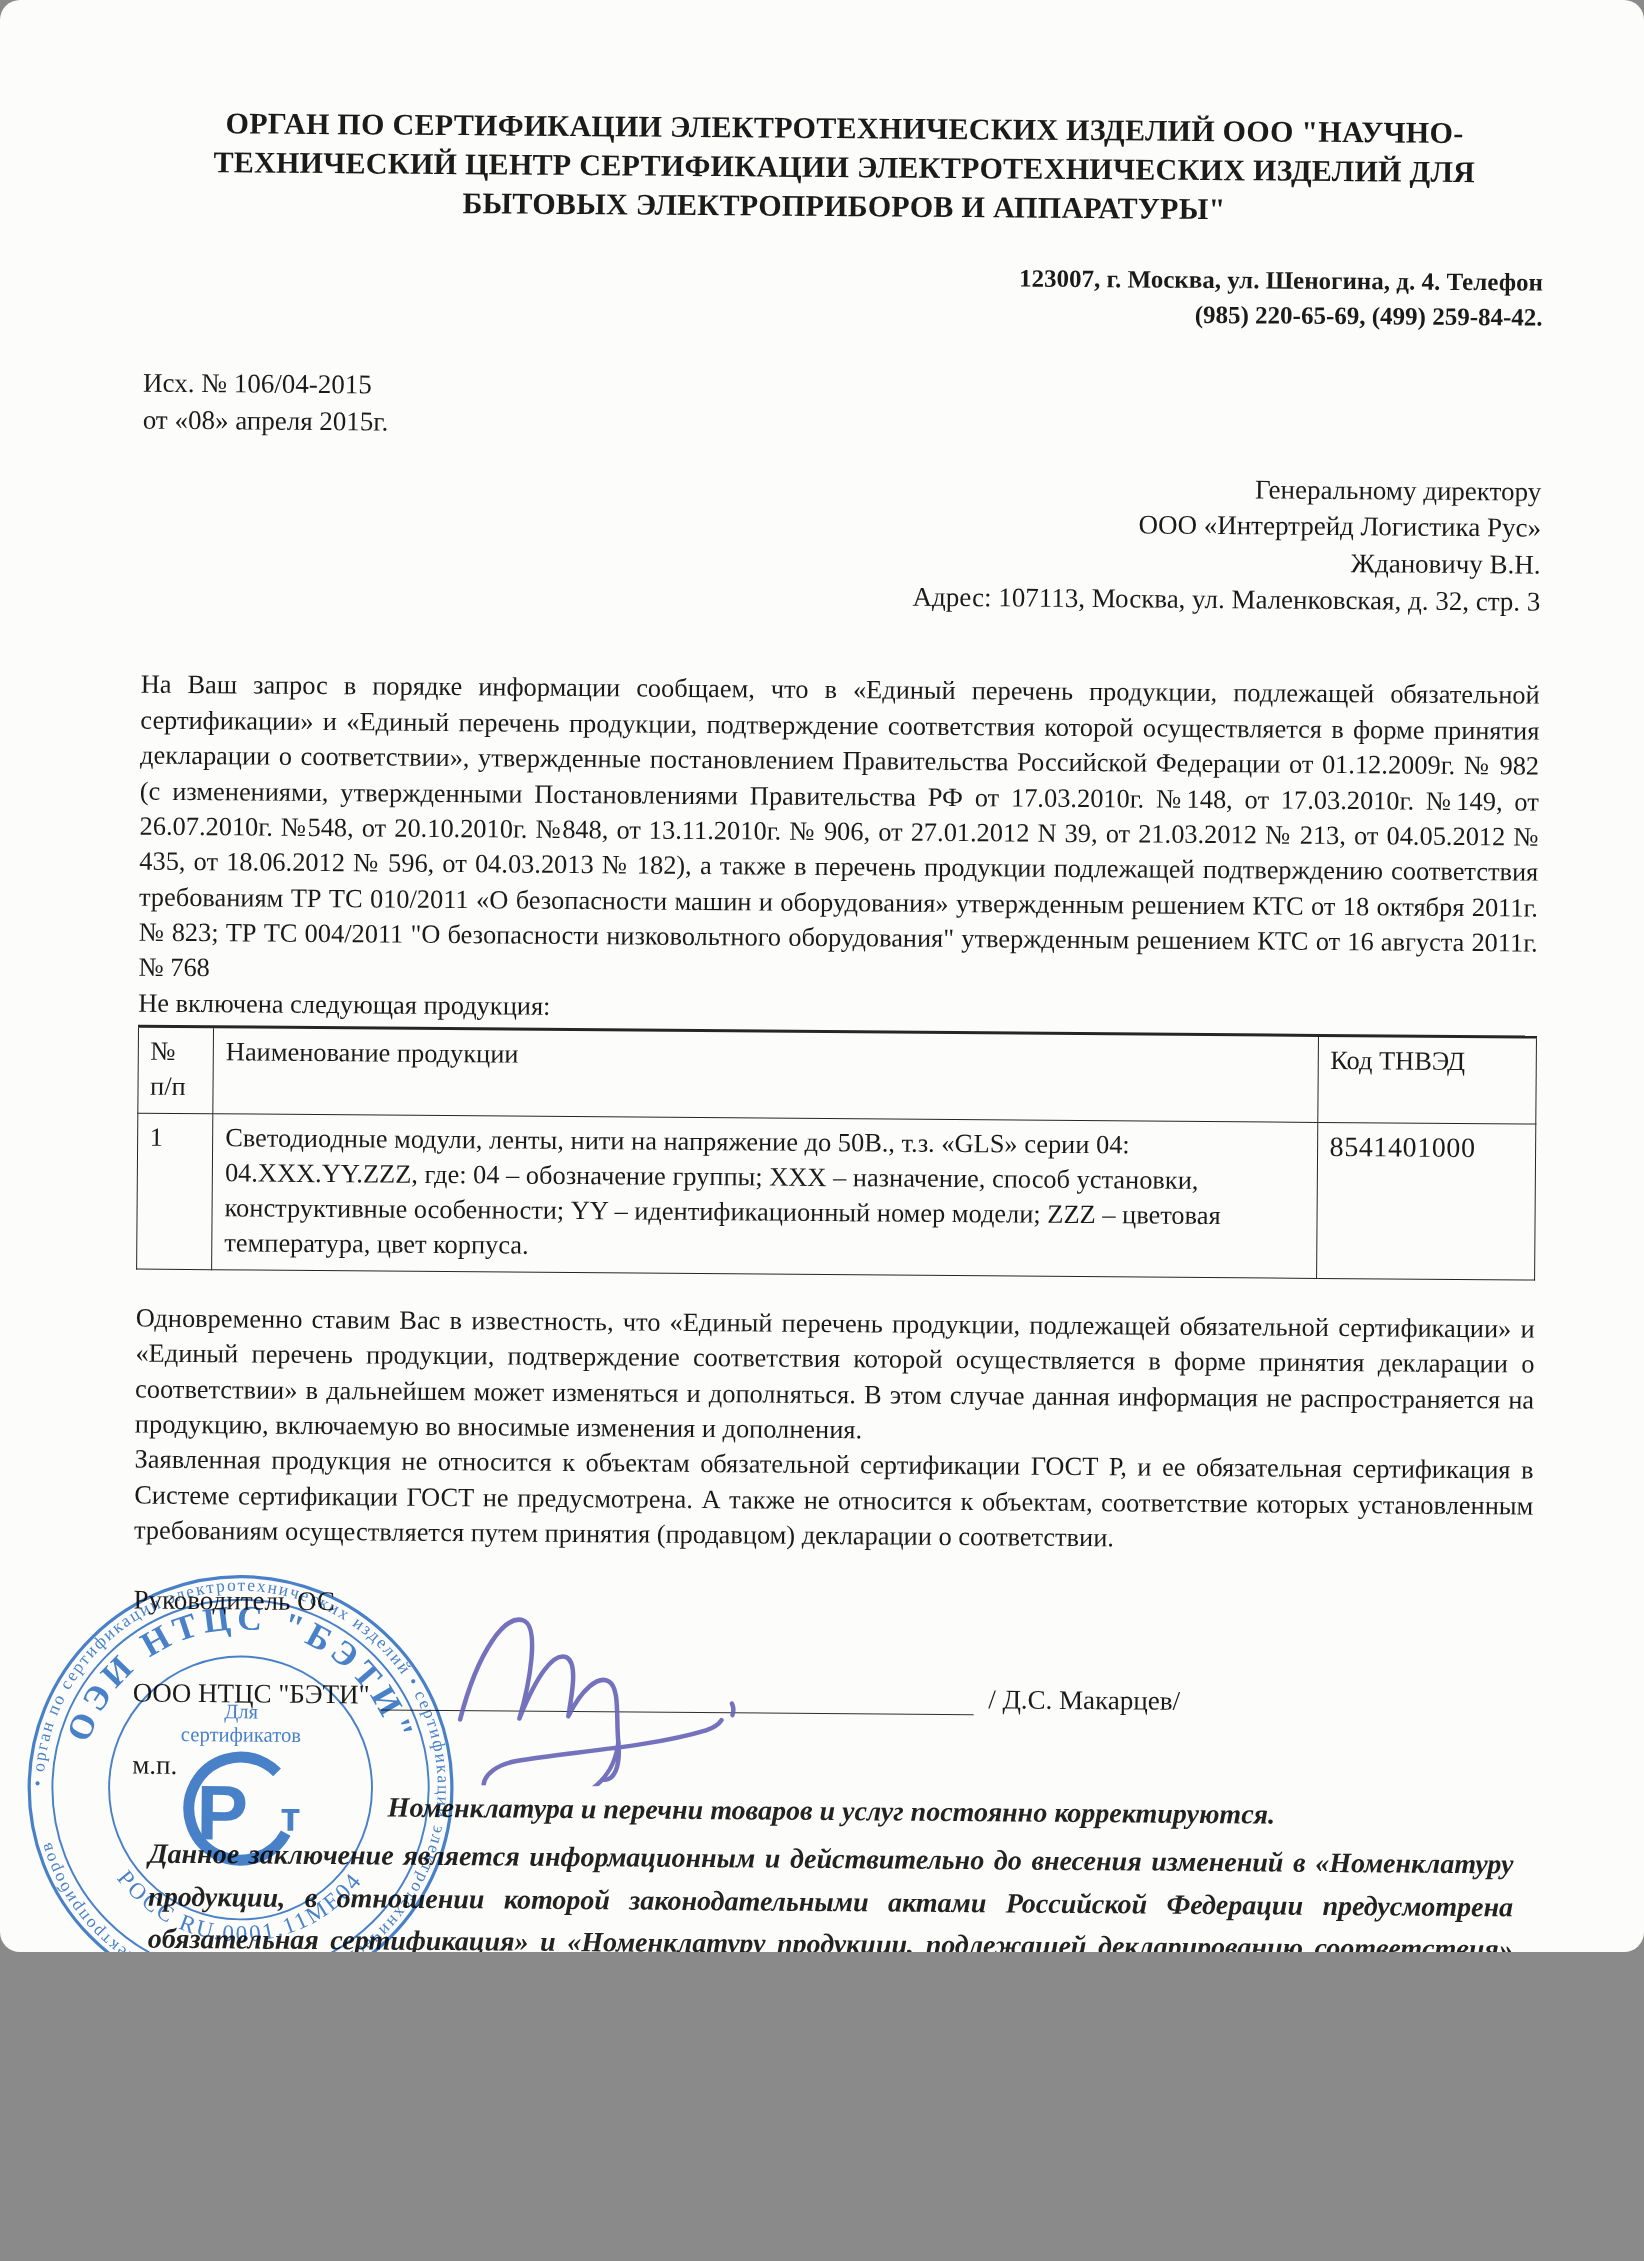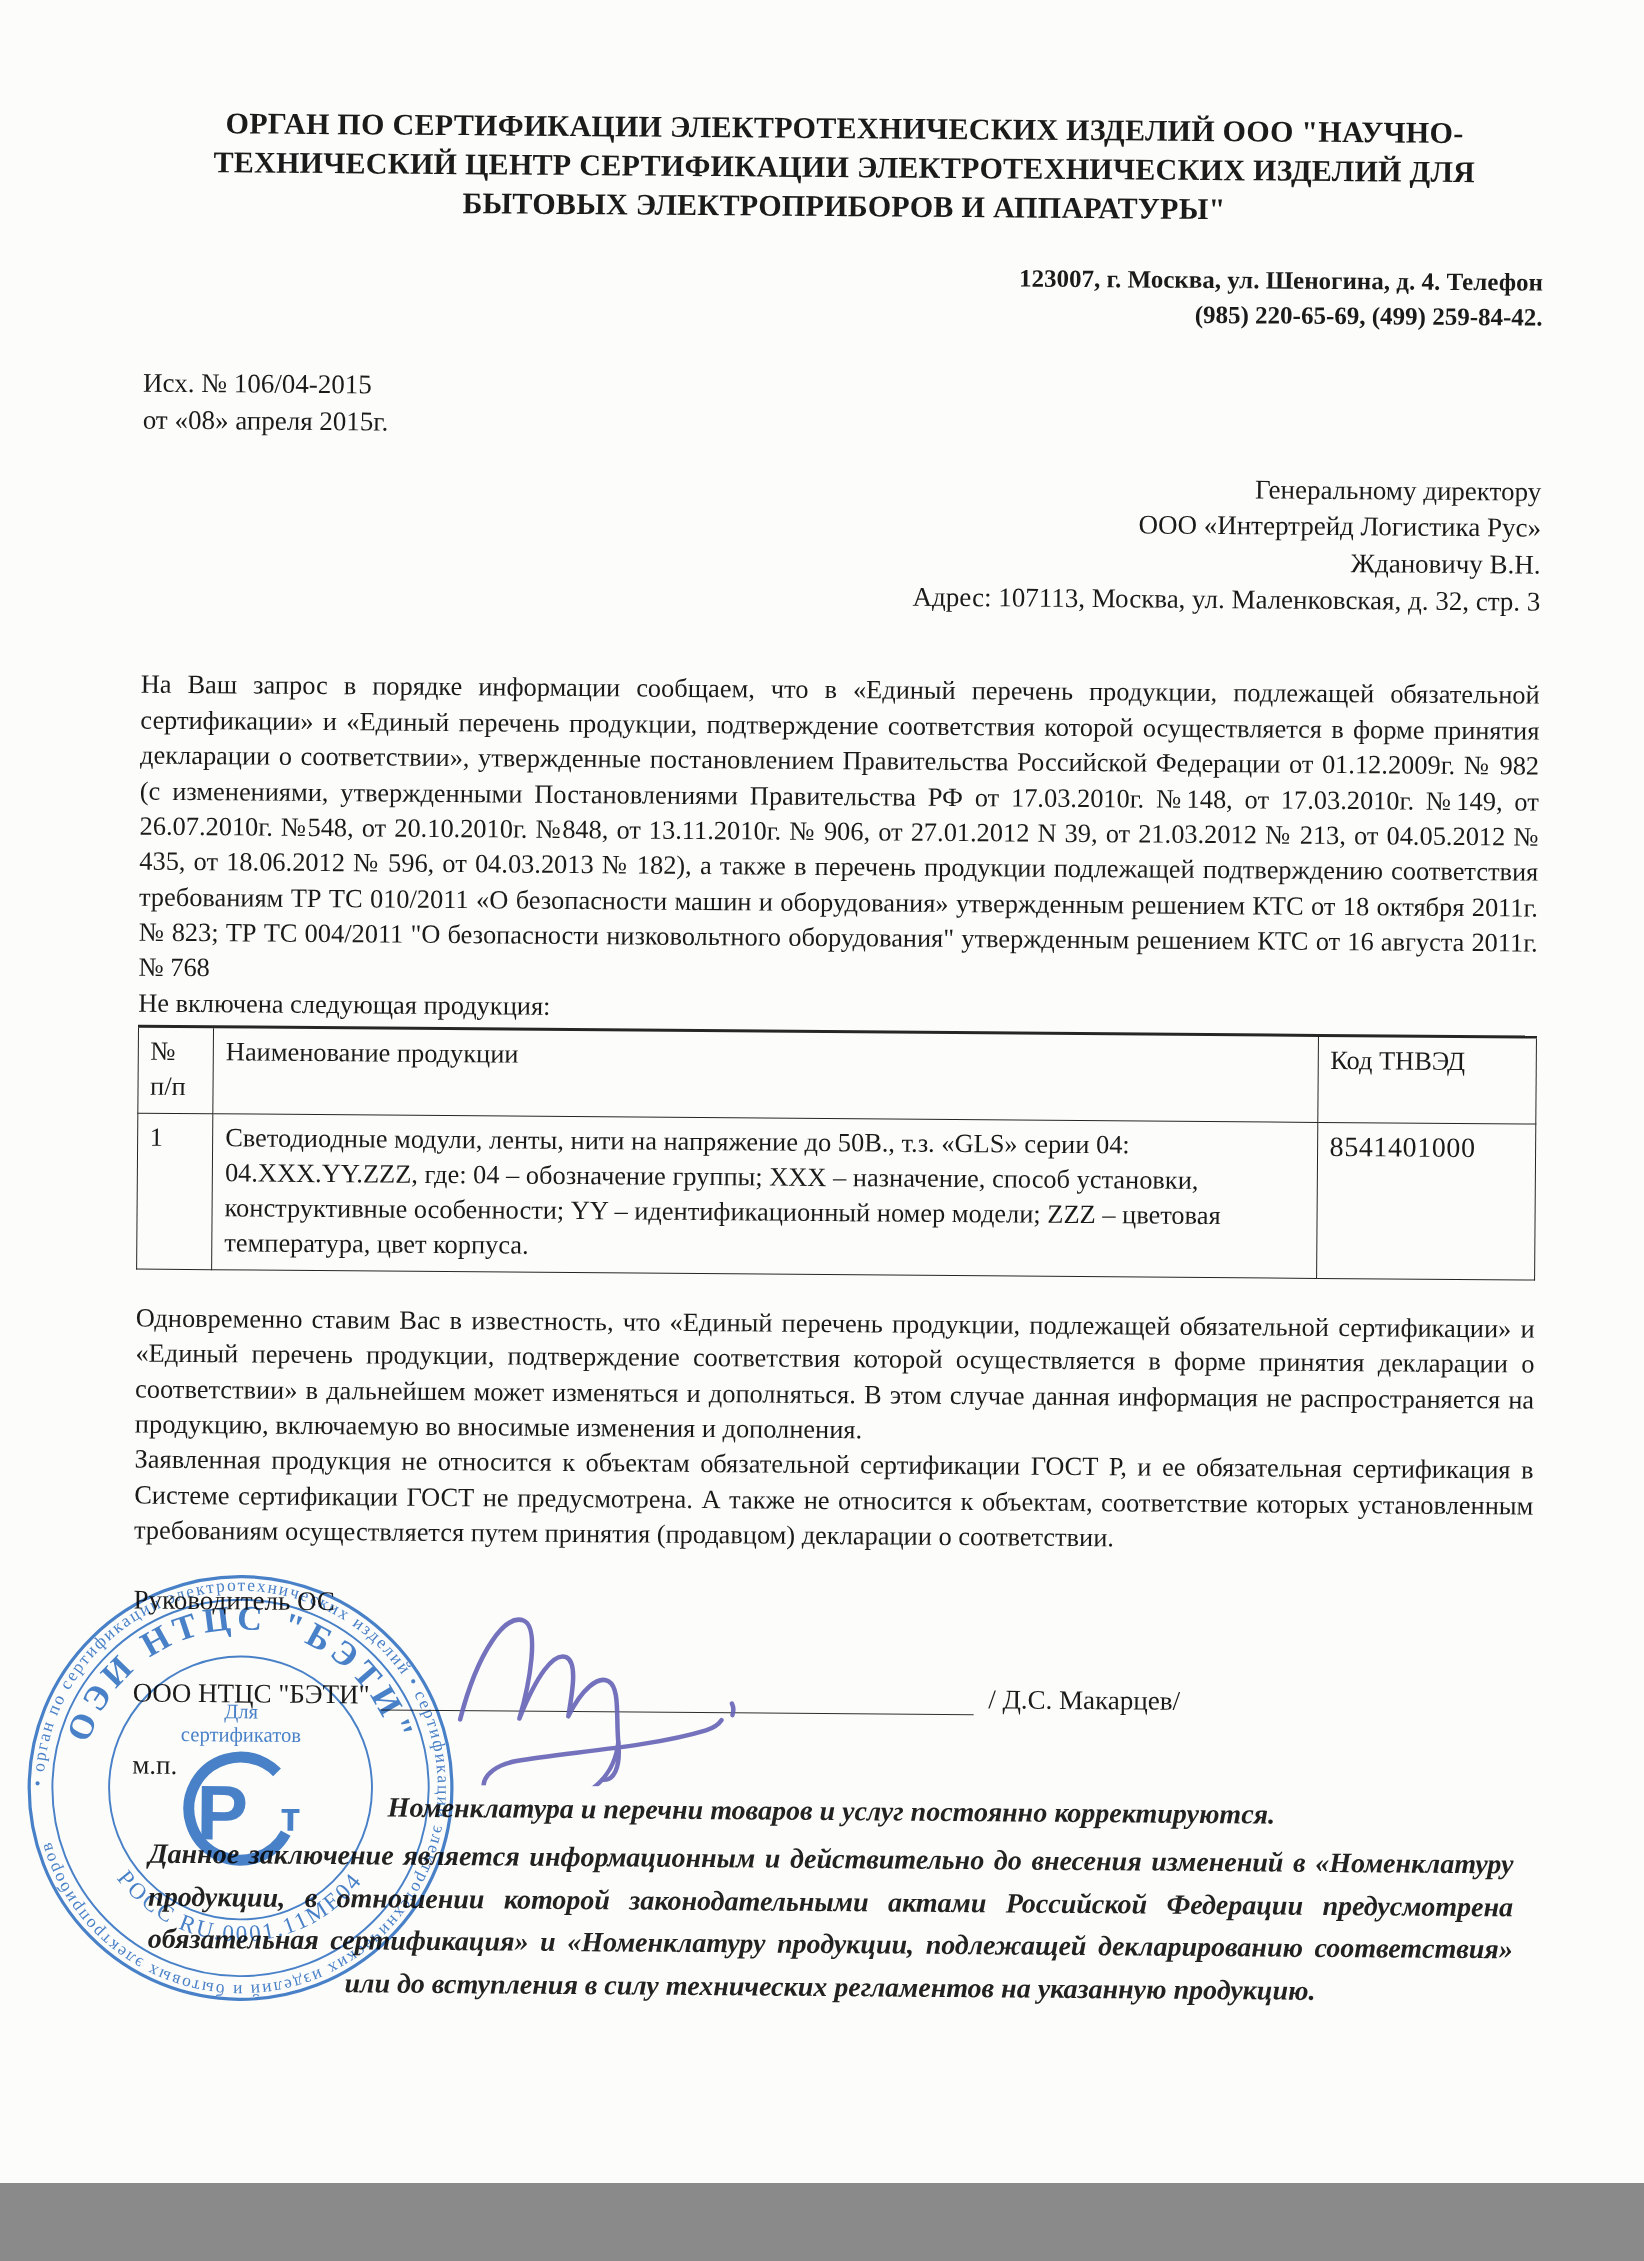--- a/index.html
+++ b/index.html
@@ -1,24 +1,25 @@
 <!DOCTYPE html>
 <html lang="ru" style="font-size:10.3px"><head>
 <meta charset="utf-8">
 <title>Scanned letter</title>
 <style>
   html,body{margin:0;padding:0;background:#8a8a8a;}
   .page{
     position:relative;
-    width:1644px;height:2183px;
+    width:1644px;height:1952px;
     margin:0 auto;
     background:#fcfcfa;
     overflow:hidden;
     font-family:"Liberation Serif", serif;
     color:#1b1b1b;
+    border-radius:20px;
   }
   .doc{
     position:absolute;left:0;top:0;width:1644px;height:2261px;
     box-sizing:border-box;
     padding:108px 106px 0 139px;
     transform:rotate(0.45deg);
     transform-origin:50% 40%;
   }
   .title{
     max-width:1379px;margin:0 auto;

